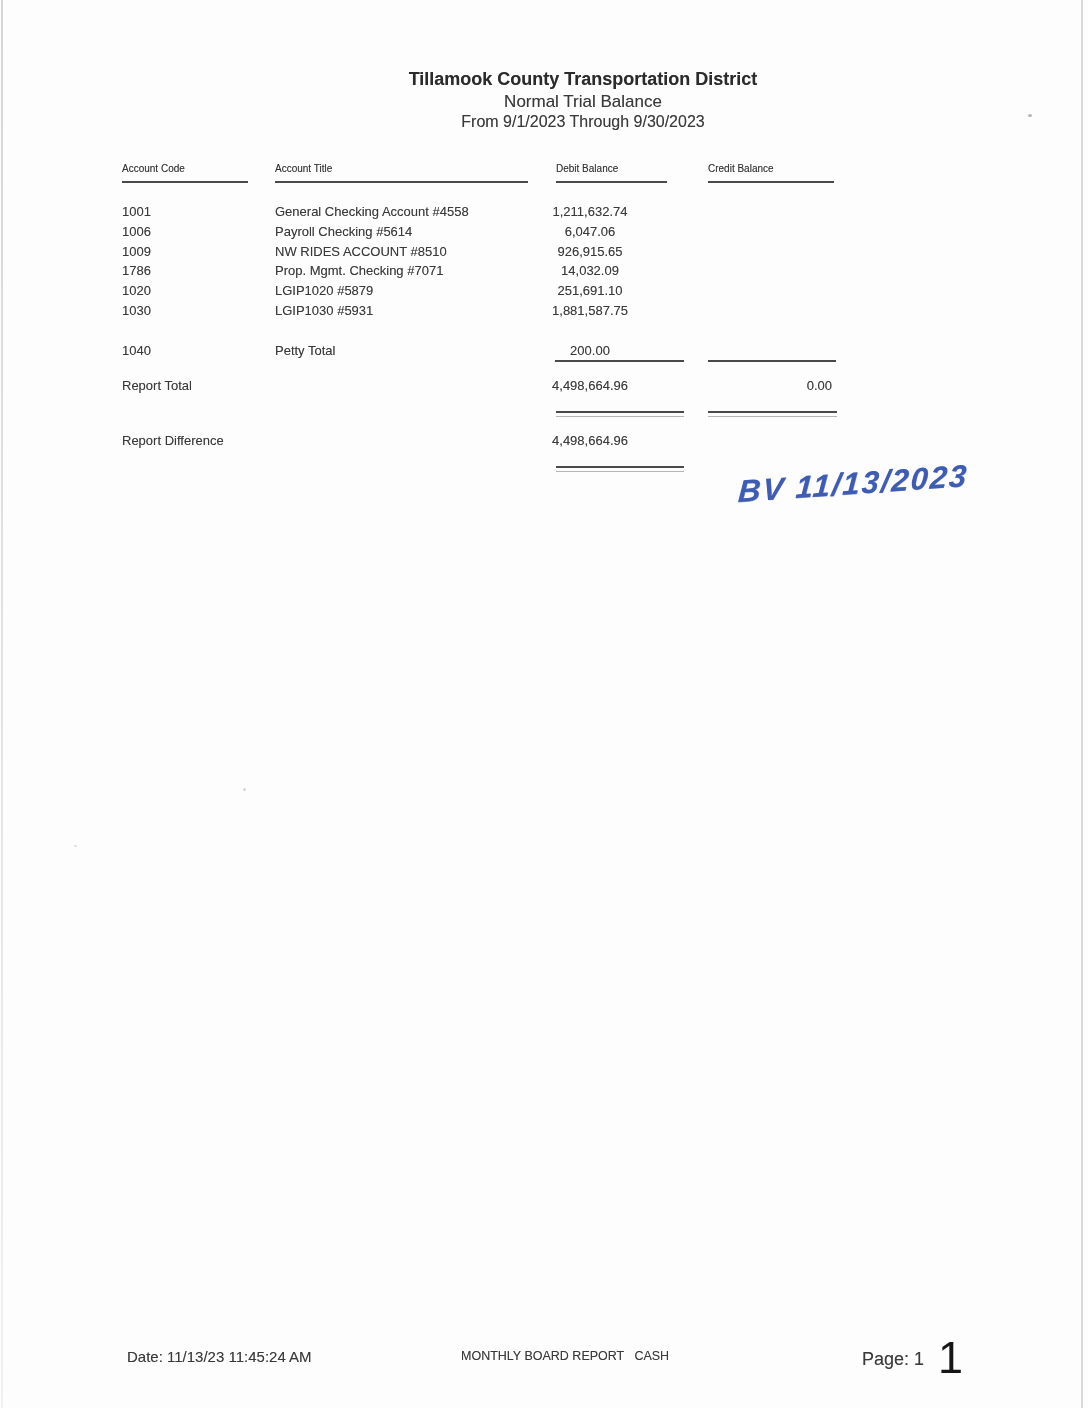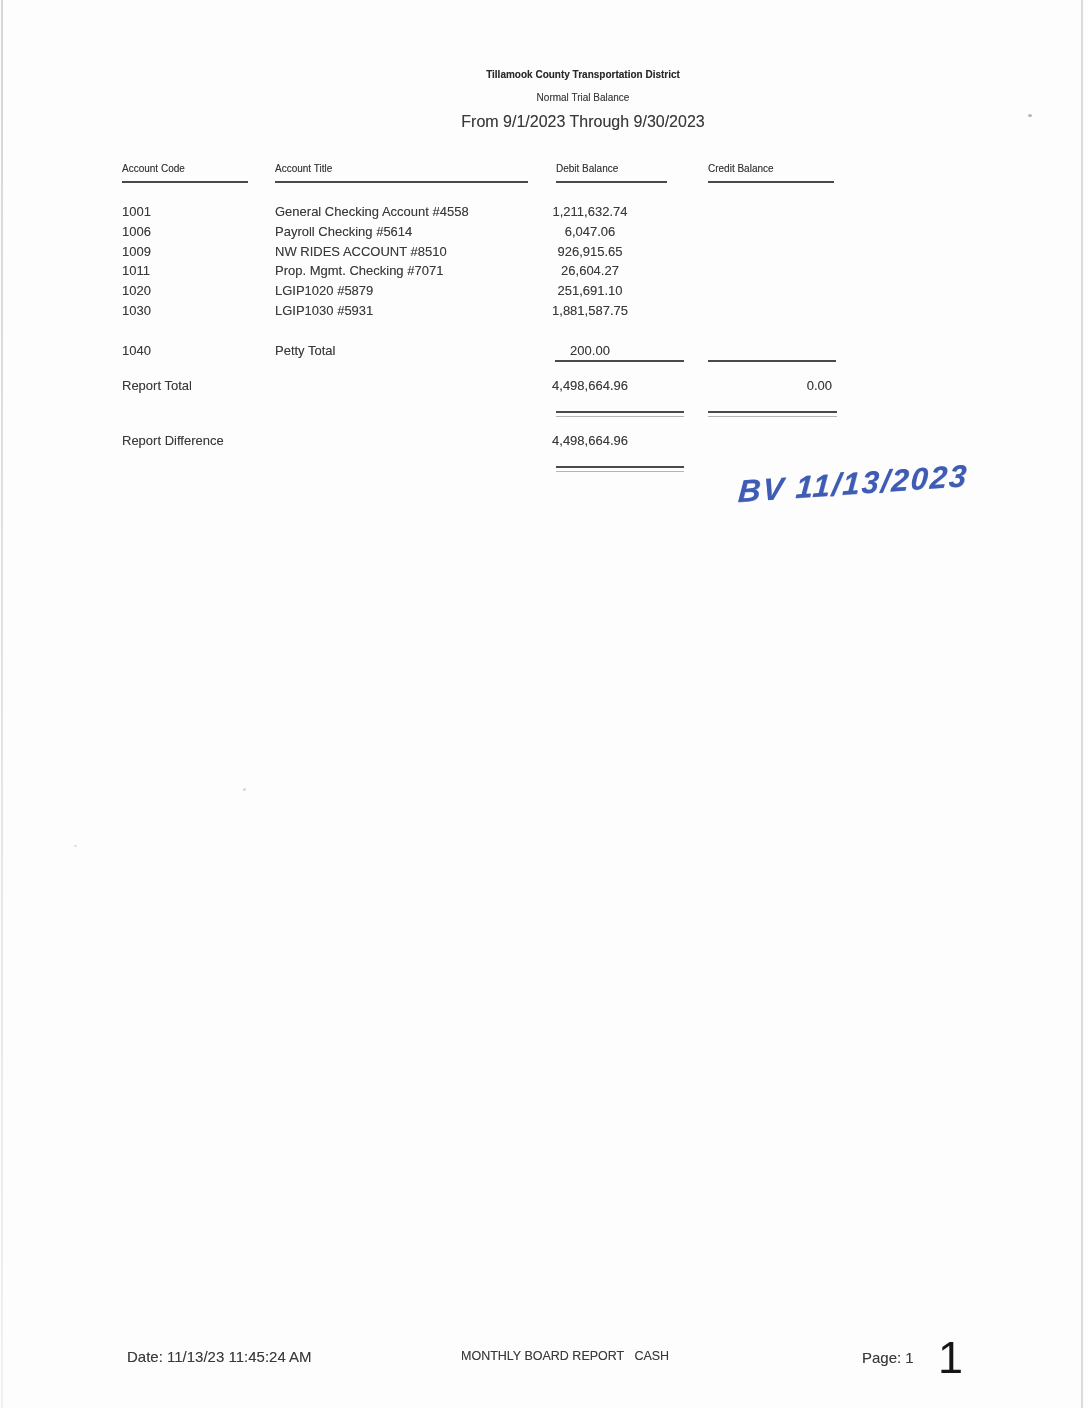--- a/index.html
+++ b/index.html
@@ -8,22 +8,22 @@
     width:1088px; height:1408px;
     margin:0 auto;
     background:#fdfdfd;
     overflow:hidden;
     font-family:"Liberation Sans", sans-serif;
     color:#3a3a3a;
   }
   .txt { position:absolute; white-space:nowrap; text-shadow:0 0 0.6px rgba(70,70,70,0.45); }
 
   
-  .doc-title   { left:583px; top:69px;  transform:translateX(-50%); font-size:10px; font-weight:bold; color:#2b2b2b; }
-  .doc-sub     { left:583px; top:92px;  transform:translateX(-50%); font-size:10px;text-align:center; }
+  .doc-title   { left:583px; top:69px;  transform:translateX(-50%); font-size:18px; font-weight:bold; color:#2b2b2b; }
+  .doc-sub     { left:583px; top:92px;  transform:translateX(-50%); font-size:17px;text-align:center; }
   .doc-range   { left:583px; top:113px; transform:translateX(-50%); font-size:16px; }
 
   
   .thead { top:163px; font-size:10px; color:#333; }
   .col1 { left:122px; }
   .col2 { left:275px; }
   .col3 { left:556px; }
   .col4 { left:708px; }
 
   .rule { position:absolute; background:#4a4a4a; height:2px; }
@@ -42,21 +42,21 @@
     position:absolute; left:738px; top:466px;
     font-size:31px; font-style:italic; font-weight:bold;
     letter-spacing:2px; white-space:nowrap;
     transform:rotate(-4deg) skewX(-8deg);
     text-shadow:0.4px 0.4px 0.6px rgba(50,80,170,0.55);
   }
 
   
   .footer-date   { left:127px; top:1348px; font-size:15px; }
   .footer-center { left:437px; top:1349px; font-size:12.5px; white-space:pre;margin-left:24px; }
-  .footer-page   { left:862px; top:1349px; font-size:15px; }
+  .footer-page   { left:862px; top:1349px; font-size:18px; }
   .page-mark     { left:938px; top:1332px; font-size:45px; color:#161616; text-shadow:none; }
 
   
   .edge-left  { position:absolute; left:1px;   top:0; width:2px; height:100%;
                 background:linear-gradient(to bottom, rgba(150,150,150,0.38), rgba(150,150,150,0.12)); }
   .edge-right { position:absolute; left:1081px; top:0; width:2px; height:100%;
                 background:rgba(165,165,165,0.40); }
   .speck { position:absolute; border-radius:50%; }
   .speck1 { left:1028px; top:114px; width:4px; height:3px; background:rgba(120,120,120,0.55); }
   .speck2 { left:243px;  top:788px; width:3px; height:3px; background:rgba(180,180,180,0.55); }
@@ -95,23 +95,23 @@
     <span class="c-code">1006</span>
     <span class="c-title">Payroll Checking #5614</span>
     <span class="c-debit">6,047.06</span>
   </div>
   <div class="trow" style="top:244px">
     <span class="c-code">1009</span>
     <span class="c-title">NW RIDES ACCOUNT #8510</span>
     <span class="c-debit">926,915.65</span>
   </div>
   <div class="trow" style="top:263px">
-    <span class="c-code">1011</span>
+    <span class="c-code">1786</span>
     <span class="c-title">Prop. Mgmt. Checking #7071</span>
-    <span class="c-debit">26,604.27</span>
+    <span class="c-debit">14,032.09</span>
   </div>
   <div class="trow" style="top:283px">
     <span class="c-code">1020</span>
     <span class="c-title">LGIP1020 #5879</span>
     <span class="c-debit">251,691.10</span>
   </div>
   <div class="trow" style="top:303px">
     <span class="c-code">1030</span>
     <span class="c-title">LGIP1030 #5931</span>
     <span class="c-debit">1,881,587.75</span>

